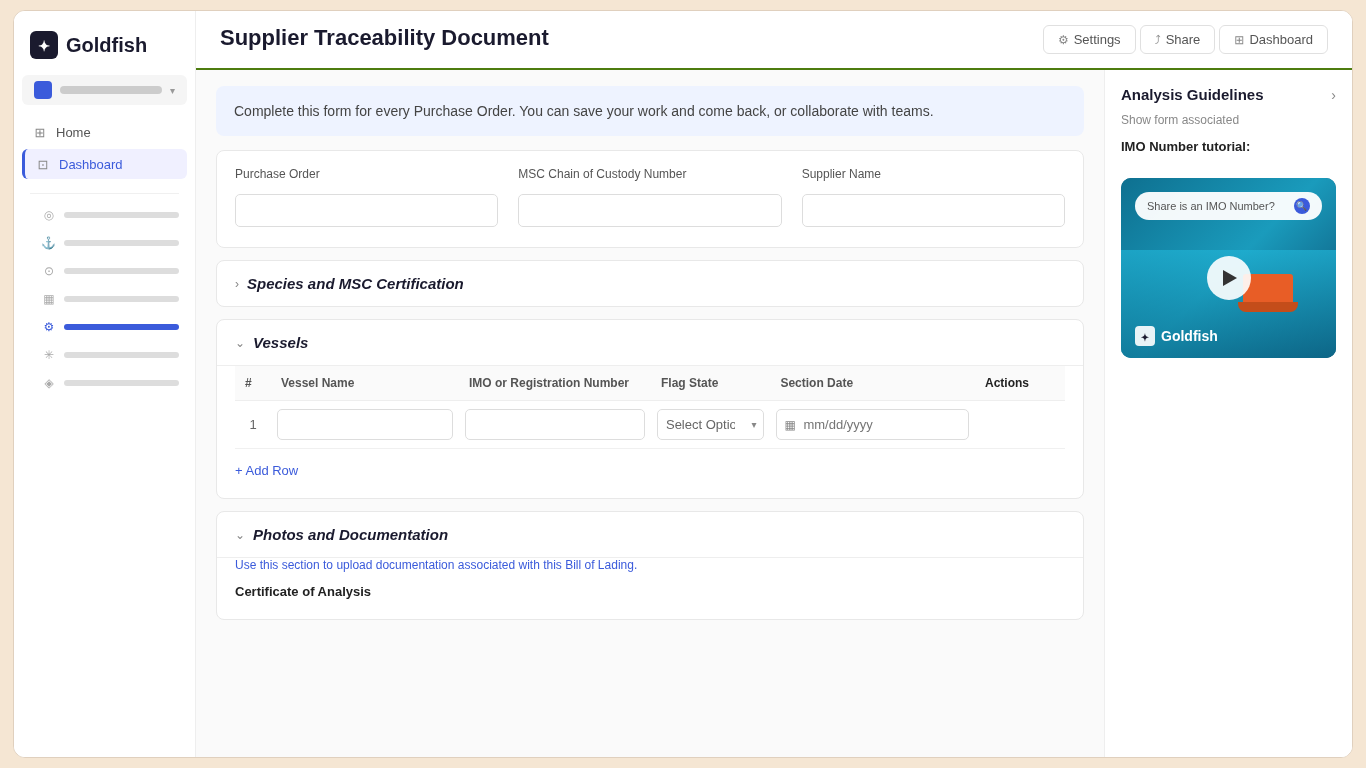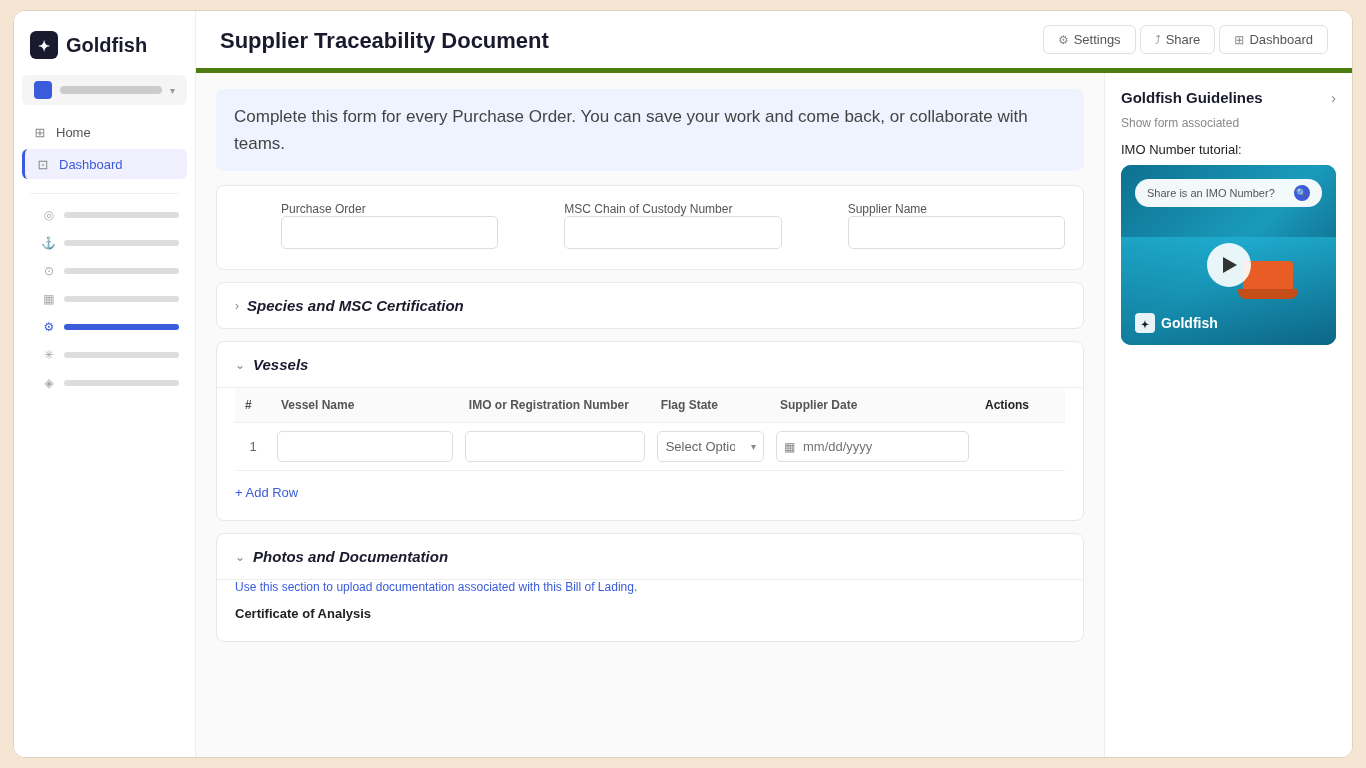--- a/index.html
+++ b/index.html
@@ -137,24 +137,24 @@
     
     .main-content {
       flex: 1;
       display: flex;
       flex-direction: column;
       overflow: hidden;
       background: #fafafa;
     }
     .top-bar {
       display: flex;
-      align-items: flex-end;
+      align-items: flex-start;
       padding: 14px 24px;
       background: #fff;
-      border-bottom: 5px solid #4d7c0f;
+      border-bottom: 2px solid #4d7c0f;
       gap: 4px;
     }
     .page-title {
       flex: 1;
       font-size: 22px;
       font-weight: 700;
       color: #1a1a2e;
     }
     .toolbar-buttons {
       display: flex;
@@ -183,21 +183,21 @@
       overflow-y: auto;
       padding: 16px 20px;
     }
     
     .info-banner {
       background: #eef3ff;
       border-radius: 8px;
       padding: 14px 18px;
       margin-bottom: 14px;
       color: #444;
-      font-size: 17px;
+      font-size: 14px;
       line-height: 1.6;
     }
     
     .form-section {
       background: #fff;
       border: 1px solid #e8e8e8;
       border-radius: 8px;
       margin-bottom: 12px;
       overflow: hidden;
     }
@@ -224,22 +224,21 @@
     
     .fields-row {
       display: flex;
       gap: 20px;
       padding: 16px 18px 20px 18px;
     }
     .field-group {
       flex: 1;
       display: flex;
       flex-direction: column;
-      gap: 0;
-      margin-left: 46px;
+      gap: 13px;
     }
     .field-label {
       font-size: 12px;
       color: #555;
       font-weight: 500;
     }
     .field-input {
       border: 1px solid #ddd;
       border-radius: 5px;
       padding: 8px 10px;
@@ -388,23 +387,23 @@
       color: #888;
     }
     .show-guidelines-link {
       font-size: 12px;
       color: #888;
       margin-bottom: 12px;
       cursor: pointer;
     }
     .imo-tutorial-title {
       font-size: 13px;
-      font-weight: 400;
+      font-weight: 700;
       color: #222;
-      margin-bottom: 8px;
+      margin-bottom: 24px;
     }
     .video-container {
       border-radius: 10px;
       overflow: hidden;
       position: relative;
       background: #1a6b8a;
       height: 180px;
     }
     .video-bg {
       width: 100%;
@@ -634,21 +633,21 @@
             <span class="section-title">Vessels</span>
           </div>
           <div class="vessels-content">
             <table class="vessels-table">
               <thead>
                 <tr>
                   <th class="col-hash">#</th>
                   <th>Vessel Name</th>
                   <th>IMO or Registration Number</th>
                   <th>Flag State</th>
-                  <th>Supplier Date</th>
+                  <th>Section Date</th>
                   <th class="col-actions">Actions</th>
                 </tr>
               </thead>
               <tbody>
                 <tr class="table-row">
                   <td class="row-num"><span>1</span></td>
                   <td>
                     <input type="text" class="table-input" style="">
                   </td>
                   <td>
@@ -685,21 +684,21 @@
           </div>
           <div class="photos-content">
             <p class="photos-desc">Use this section to upload documentation associated with this Bill of Lading.</p>
             <p class="sub-section-title">Certificate of Analysis</p>
           </div>
         </div>
       </div>
 
       <div class="right-panel">
         <div class="guidelines-header">
-          <span class="guidelines-title">Goldfish Guidelines</span>
+          <span class="guidelines-title">Analysis Guidelines</span>
           <span class="guidelines-chevron">›</span>
         </div>
         <div class="show-guidelines-link">Show form associated</div>
         <div class="imo-tutorial-title">IMO Number tutorial:</div>
         <div class="video-container">
           <div class="video-bg">
             <div class="video-ocean"></div>
             <div class="video-boat"></div>
           </div>
           <div class="video-search-bar">

